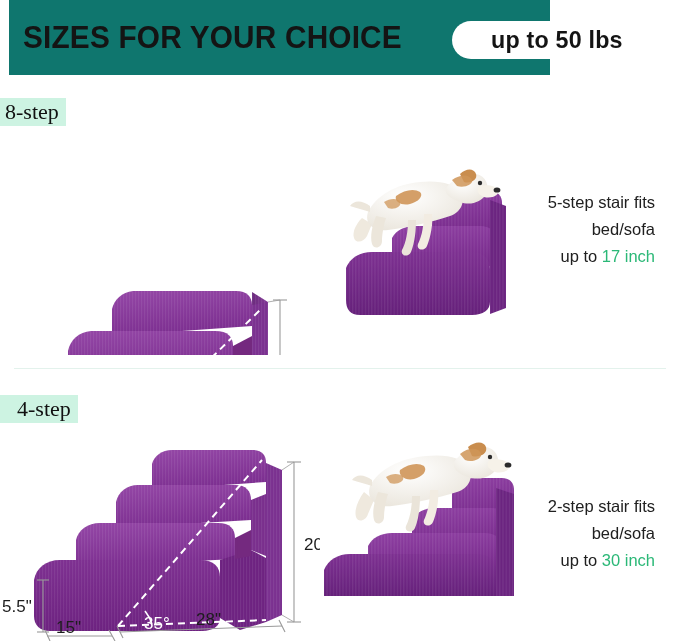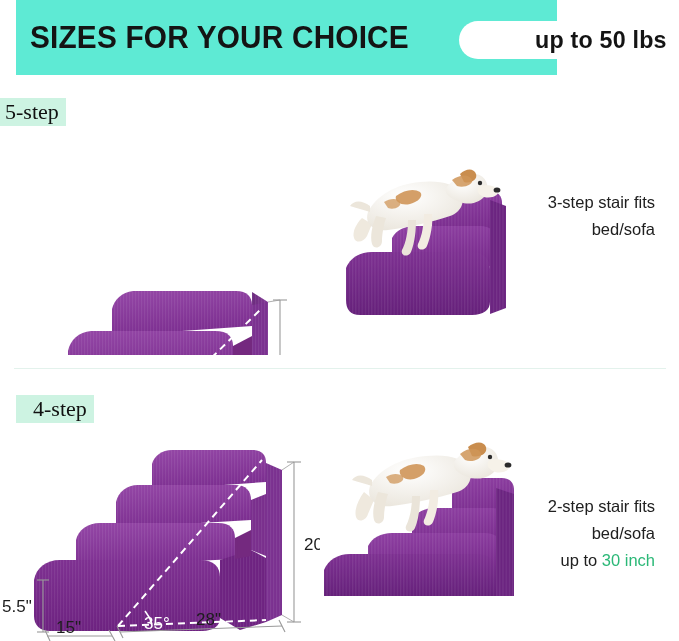--- a/index.html
+++ b/index.html
@@ -12,23 +12,23 @@
     height: 641px;
     position: relative;
     overflow: hidden;
     font-family: "Liberation Sans", sans-serif;
     -webkit-font-smoothing: antialiased;
   }
 
   
   .header-band {
     position: absolute;
-    left: 16px; top: 0;
+    left: 9px; top: 0;
     width: 541px; height: 75px;
-    background: #5eead4;
+    background: #0f766e;
     display: flex;
     align-items: center;
   }
   .header-title {
     position: absolute;
     left: 14px;
     top: 20px;
     font-family: "Liberation Sans Narrow", "Liberation Sans", sans-serif;
     font-size: 31px;
     font-weight: 700;
@@ -41,21 +41,21 @@
   .weight-pill {
     position: absolute;
     left: 443px;
     top: 21px;
     width: 210px;
     height: 38px;
     background: #ffffff;
     border-radius: 19px;
     display: flex;
     align-items: center;
-    justify-content: flex-end;
+    justify-content: center;
   }
   .weight-pill-text {
     font-family: "Liberation Sans Narrow", "Liberation Sans", sans-serif;
     font-size: 24px;
     font-weight: 700;
     color: #141414;
     letter-spacing: 0.2px;
     white-space: nowrap;
     transform: scaleX(0.97);
   }
@@ -65,21 +65,21 @@
     position: absolute;
     background: #cdf3e2;
     font-family: "Liberation Serif", serif;
     font-size: 22px;
     color: #111111;
     padding: 2px 7px 3px 5px;
     white-space: nowrap;
     line-height: 1.05;
   }
   .badge-3step { left: 0px; top: 98px; }
-  .badge-4step { left: 16px; top: 395px; padding-left: 17px; }
+  .badge-4step { left: 0px; top: 395px; padding-left: 17px; }
 
   
   .divider {
     position: absolute;
     left: 14px;
     top: 368px;
     width: 652px;
     height: 1px;
     background: #e3f2ec;
   }
@@ -115,21 +115,21 @@
 </head>
 <body>
 
 <div class="header-band">
   <div class="header-title">SIZES FOR YOUR CHOICE</div>
   <div class="weight-pill">
     <span class="weight-pill-text">up to 50 lbs</span>
   </div>
 </div>
 
-<div class="step-badge badge-3step">5-step</div>
+<div class="step-badge badge-3step">8-step</div>
 
 <div class="diagram" style="left:0px; top:140px;">
   <svg width="320" height="215" viewBox="0 0 320 215">
     <defs>
       <linearGradient id="topFace3" x1="0" y1="0" x2="0.3" y2="1">
         <stop offset="0%" stop-color="#9447a6"></stop>
         <stop offset="100%" stop-color="#7c2e90"></stop>
       </linearGradient>
       <linearGradient id="frontFace3" x1="0" y1="0" x2="0" y2="1">
         <stop offset="0%" stop-color="#7e3091"></stop>
@@ -282,22 +282,25 @@
       <circle cx="160" cy="43" r="2.2" fill="#2b2b2b"></circle>
 
       <path d="M132,40 C140,34 150,34 152,40 C153,45 144,48 137,46 Z" fill="#cf9558" opacity="0.85"></path>
 
       <path d="M50,66 C42,60 34,60 30,66 C36,68 44,70 50,72 Z" fill="#ece6db"></path>
     </g>
   </svg>
 </div>
 
 <div class="fit-text fit-3">
-  <div>3-step stair fits</div>
+  <div>5-step stair fits</div>
   <div>bed/sofa</div>
+  <div>
+    <span>up to </span><span class="hl">17 inch</span>
+  </div>
 </div>
 
 <div class="divider"></div>
 
 <div class="step-badge badge-4step">4-step</div>
 
 <div class="diagram" style="left:0px; top:440px;">
   <svg width="320" height="201" viewBox="0 0 320 201">
     <defs>
       <linearGradient id="topFace4" x1="0" y1="0" x2="0.3" y2="1">

